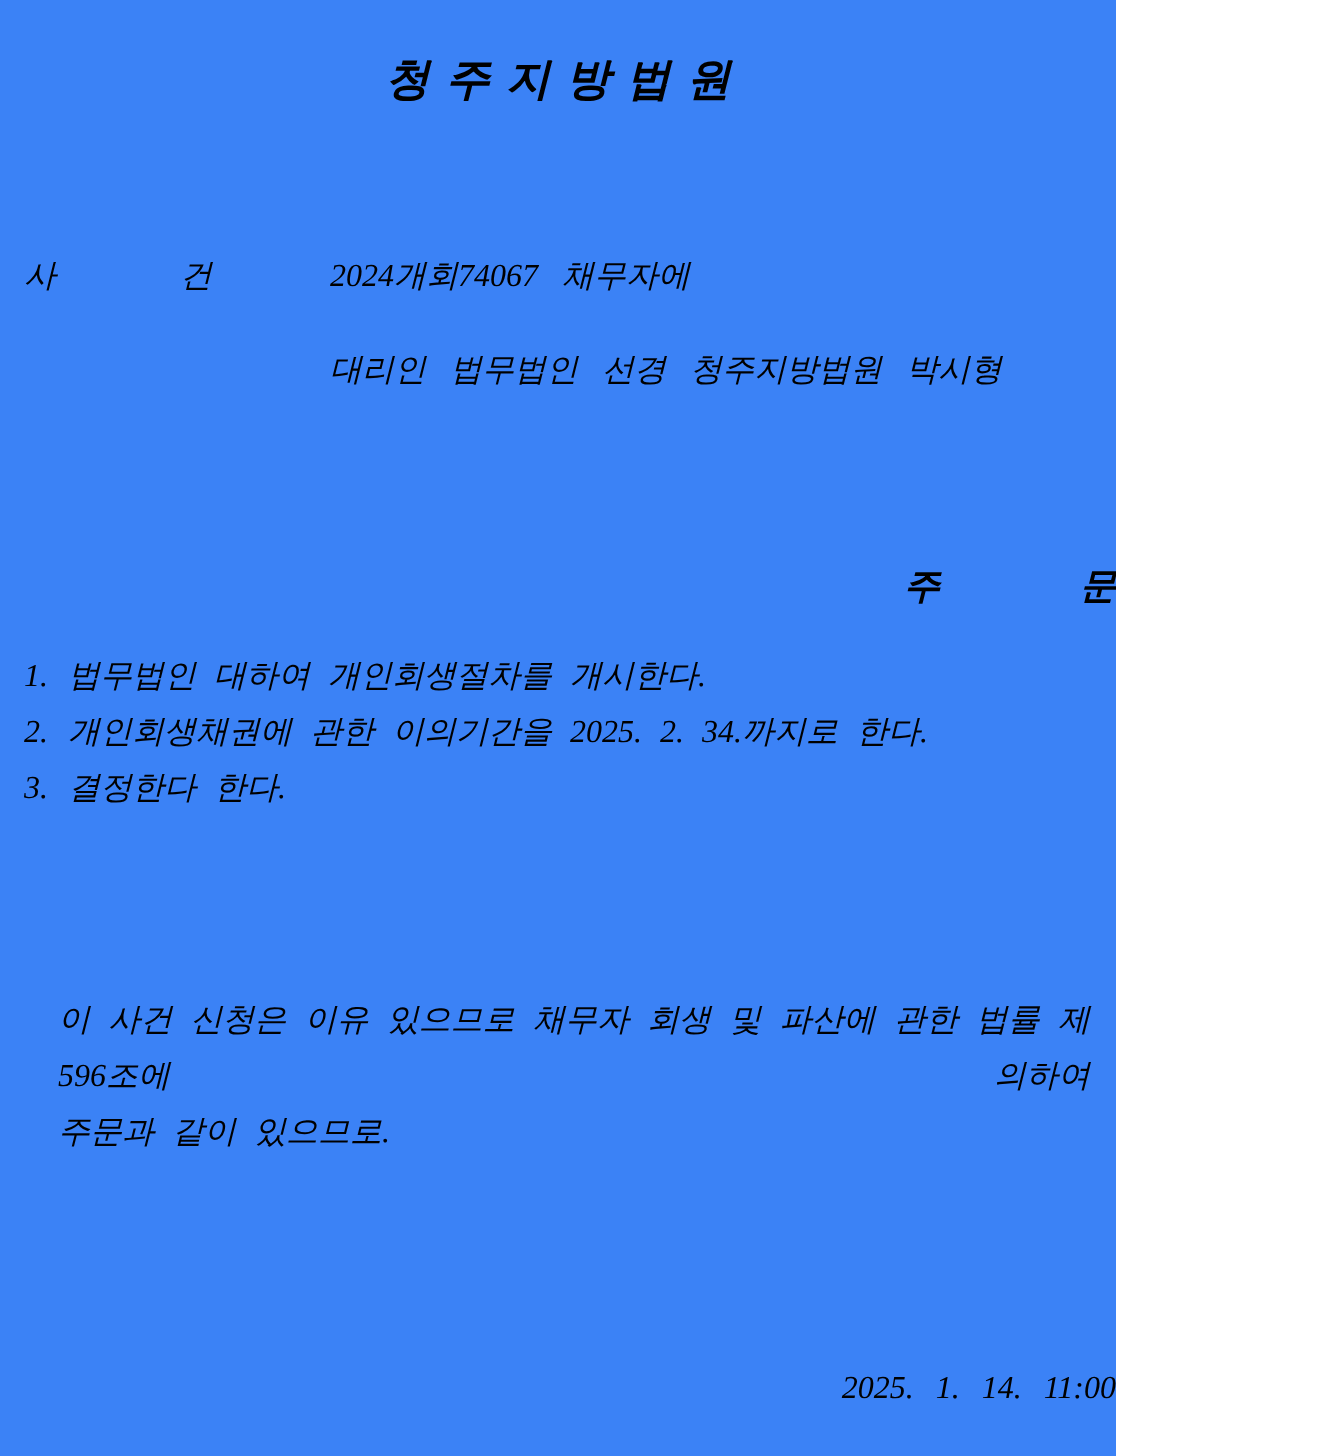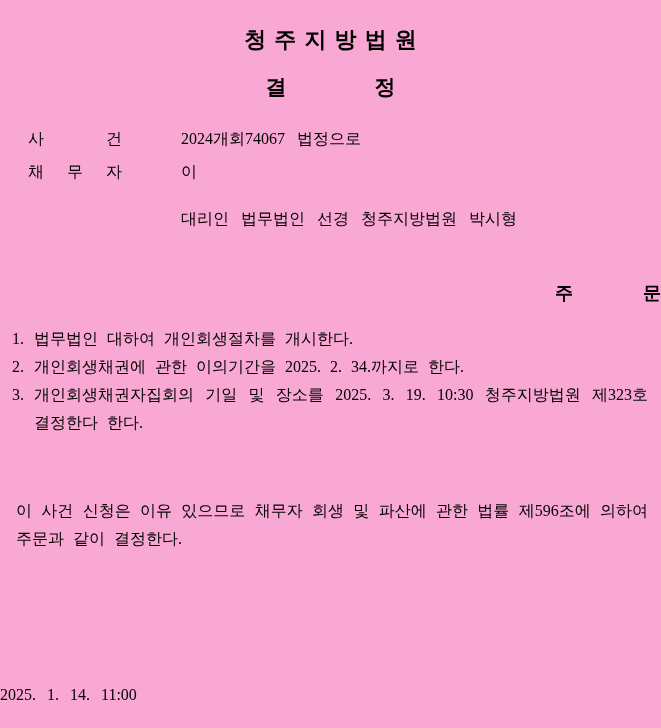--- a/index.html
+++ b/index.html
@@ -1,24 +1,25 @@
 <!DOCTYPE html>
 <html lang="ko"><head>
 <meta charset="utf-8">
 <style>
   html, body { margin: 0; padding: 0; background: #ffffff; }
   .page {
     position: relative;
-    width: 661px;
+    width: 558px;
     height: 728px;
-    background: #f9a8d4;
+    background: #3b82f6;
     color: #000000;
     font-family: "Liberation Serif", "DejaVu Serif", serif;
     font-size: 16px;
     overflow: hidden;
+    font-style: italic;
   }
   
   .court-title {
     position: absolute; top: 25px; left: 0; right: 0;
     text-align: center;
     font-family: "Liberation Sans", "DejaVu Sans", sans-serif;
     font-weight: bold; font-size: 22px;
     word-spacing: 2px;
     white-space: nowrap;
   }
@@ -38,21 +39,21 @@
     word-spacing: 65px;
     white-space: nowrap;
   }
   .heading-jumun { top: 281px; }
   .heading-iyu  { top: 451px; }
   
   .case-rows {
     position: absolute; top: 128px; left: 12px; right: 13px;
     line-height: 22px;
   }
-  .case-row { display: flex; margin-left: 16px; }
+  .case-row { display: flex; }
   .case-row + .case-row { margin-top: 11px; }
   .case-row.rep-row { margin-top: 25px; }
   .case-label {
     flex: 0 0 94px; width: 94px;
     text-align: justify;
     text-align-last: justify;
     -moz-text-align-last: justify;
   }
   .case-value {
     margin-left: 59px;
@@ -67,75 +68,69 @@
   }
   .order-item { position: relative; padding-left: 22px; }
   .order-no { position: absolute; left: 0; top: 0; }
   .line-full {
     text-align: justify;
     text-align-last: justify;
     -moz-text-align-last: justify;
   }
   
   .reason {
-    position: absolute; top: 497px; left: 16px; right: 13px;
+    position: absolute; top: 497px; left: 29px; right: 13px;
     line-height: 28px;
     word-spacing: 5px;
   }
   
   .date-line {
     position: absolute; top: 686px; left: 0; right: 0;
-    text-align: left;
+    text-align: right;
     word-spacing: 7px;
     white-space: nowrap;
   }
 </style>
 </head>
 <body>
 
 <div class="page">
 
   <div class="court-title">청 주 지 방 법 원</div>
 
-  <div class="doc-type">결 정</div>
 
   <div class="case-rows">
     <div class="case-row">
       <span class="case-label">사 건</span>
-      <span class="case-value">2024개회74067 법정으로</span>
-    </div>
-    <div class="case-row">
-      <span class="case-label">채 무 자</span>
-      <span class="case-value">이</span>
+      <span class="case-value">2024개회74067 채무자에</span>
     </div>
     <div class="case-row rep-row">
       <span class="case-label"></span>
       <span class="case-value">대리인 법무법인 선경 청주지방법원 박시형</span>
     </div>
   </div>
 
   <div class="section-heading heading-jumun">주 문</div>
 
   <div class="order-list">
     <div class="order-item">
       <span class="order-no">1.</span>
       <div>법무법인 대하여 개인회생절차를 개시한다.</div>
     </div>
     <div class="order-item">
       <span class="order-no">2.</span>
       <div>개인회생채권에 관한 이의기간을 2025. 2. 34.까지로 한다.</div>
     </div>
     <div class="order-item">
       <span class="order-no">3.</span>
-      <div class="line-full">개인회생채권자집회의 기일 및 장소를 2025. 3. 19. 10:30 청주지방법원 제323호</div>
       <div>결정한다 한다.</div>
     </div>
   </div>
 
 
   <div class="reason">
     <div class="line-full">이 사건 신청은 이유 있으므로 채무자 회생 및 파산에 관한 법률 제596조에 의하여</div>
-    <div>주문과 같이 결정한다.</div>
+    <div>주문과 같이 있으므로.</div>
   </div>
 
   <div class="date-line">2025. 1. 14. 11:00</div>
 
 </div>
 
 </body></html>

